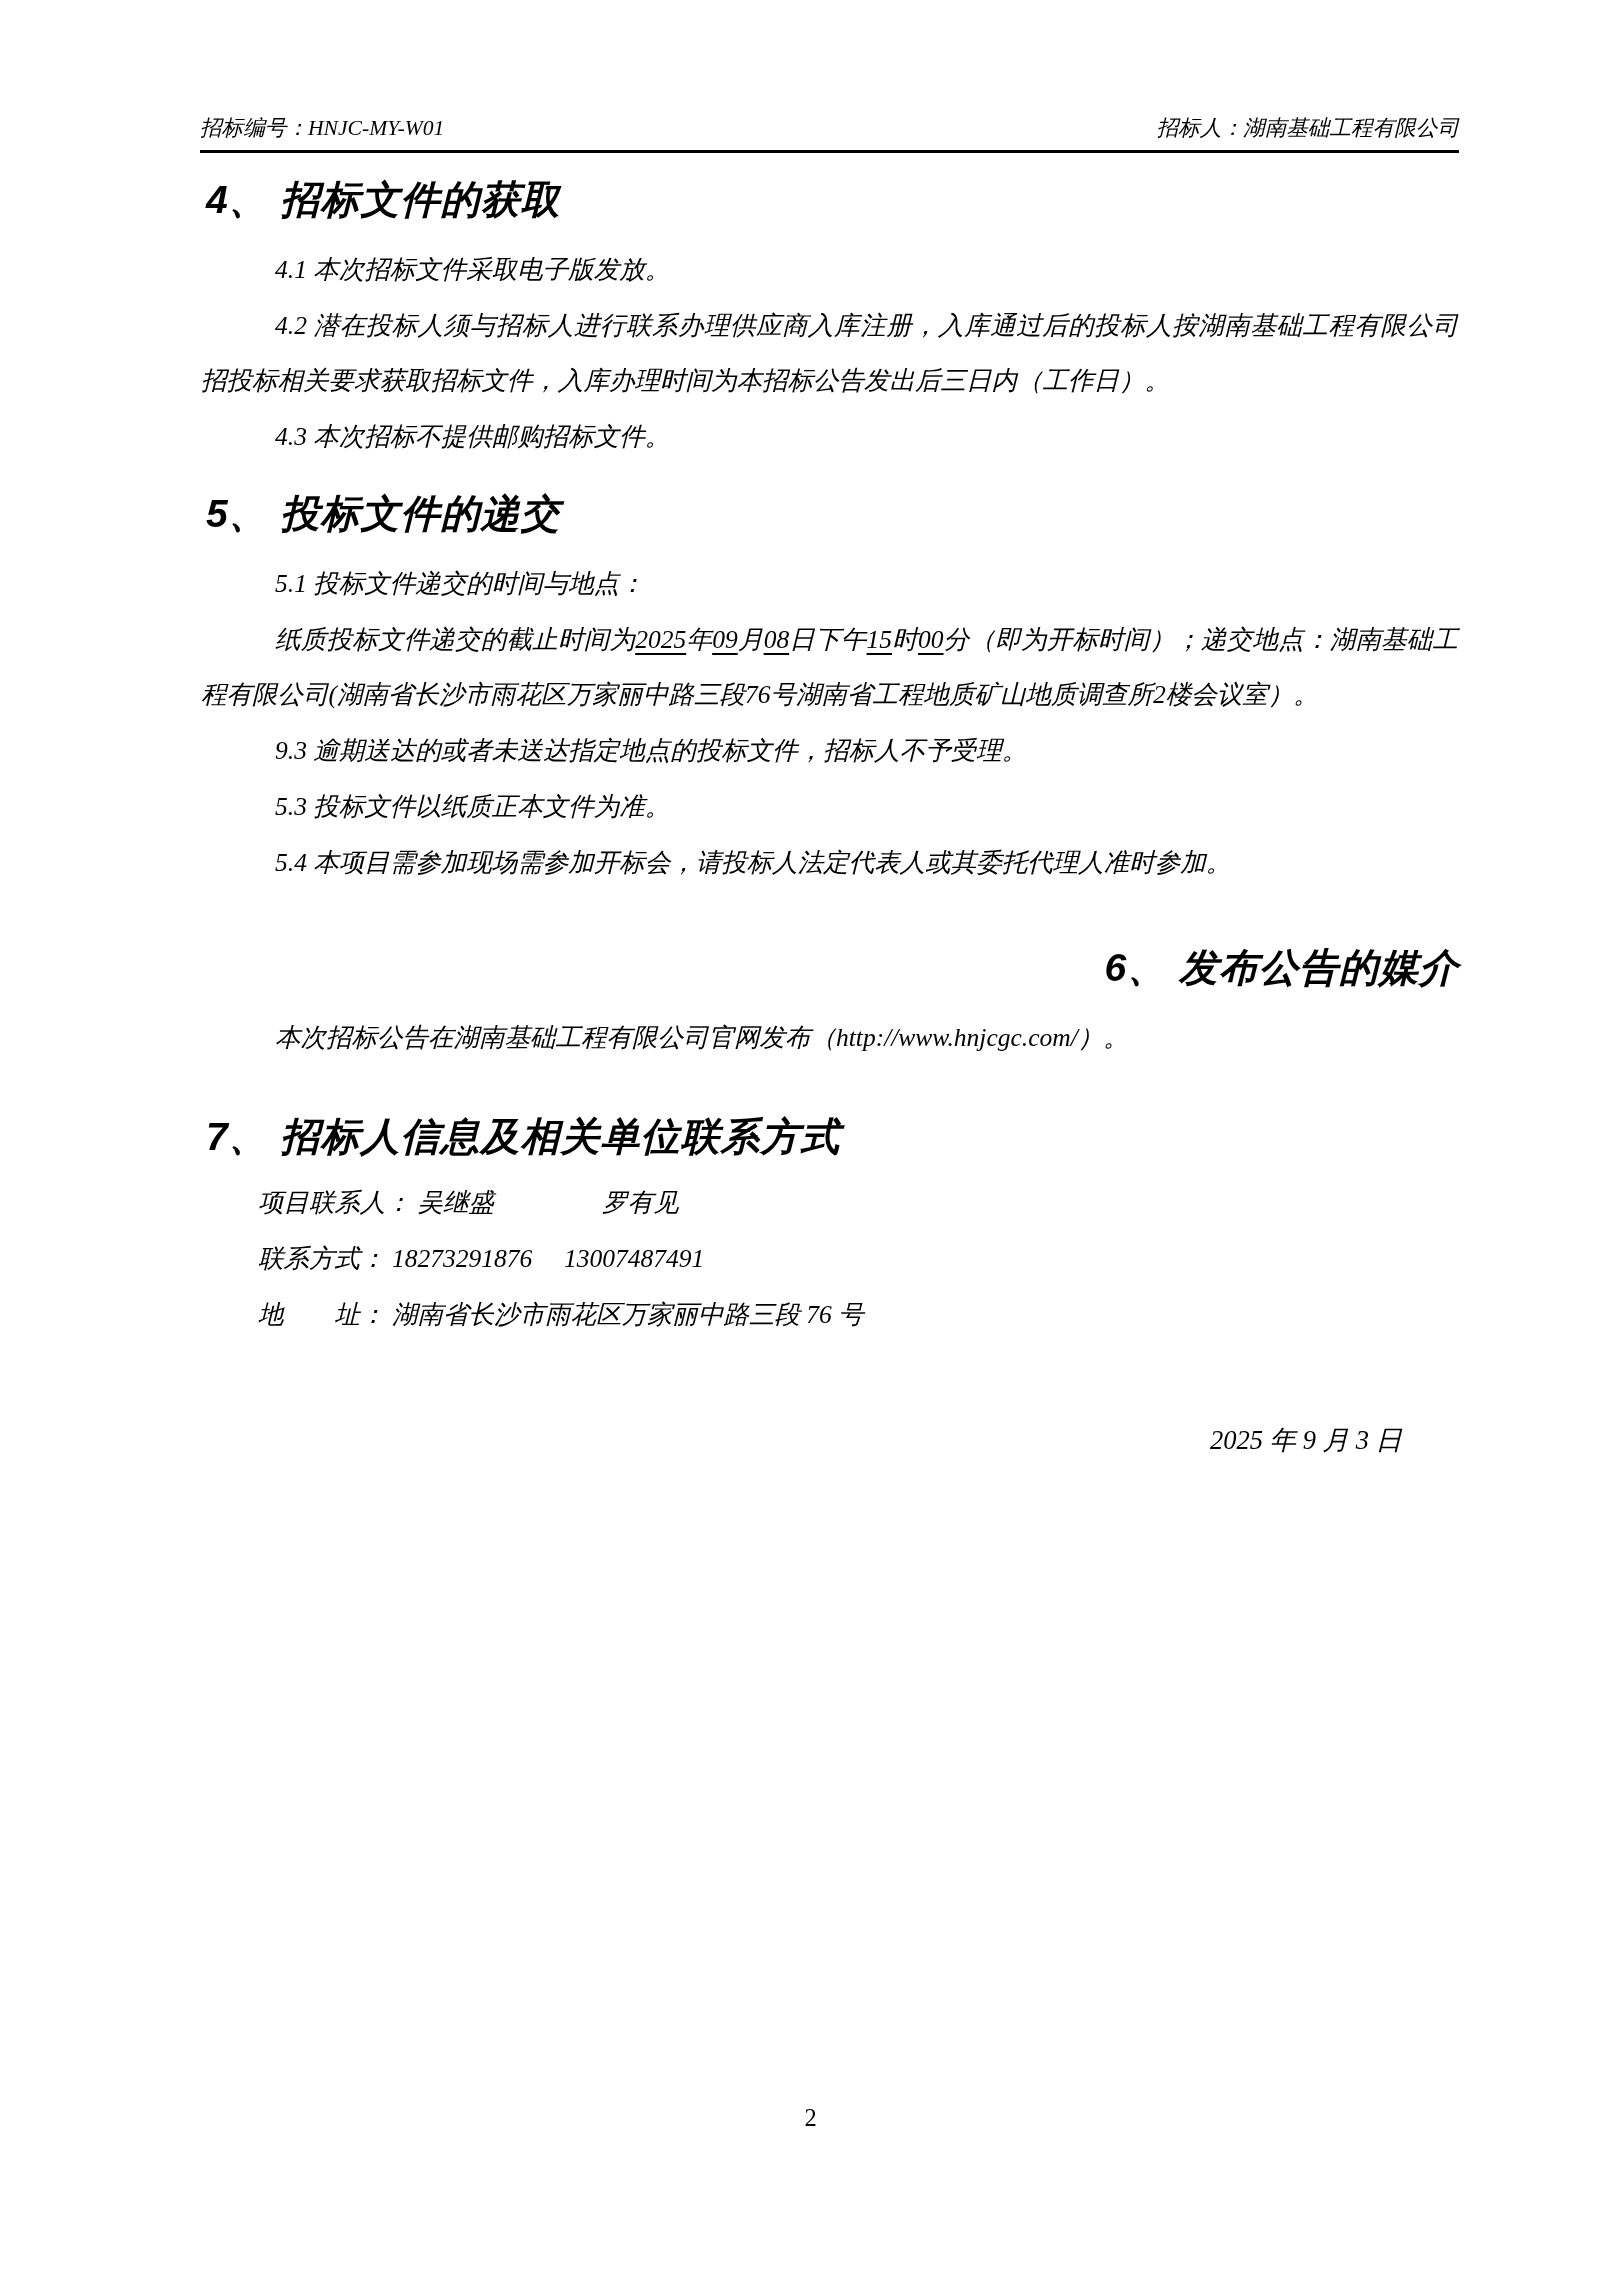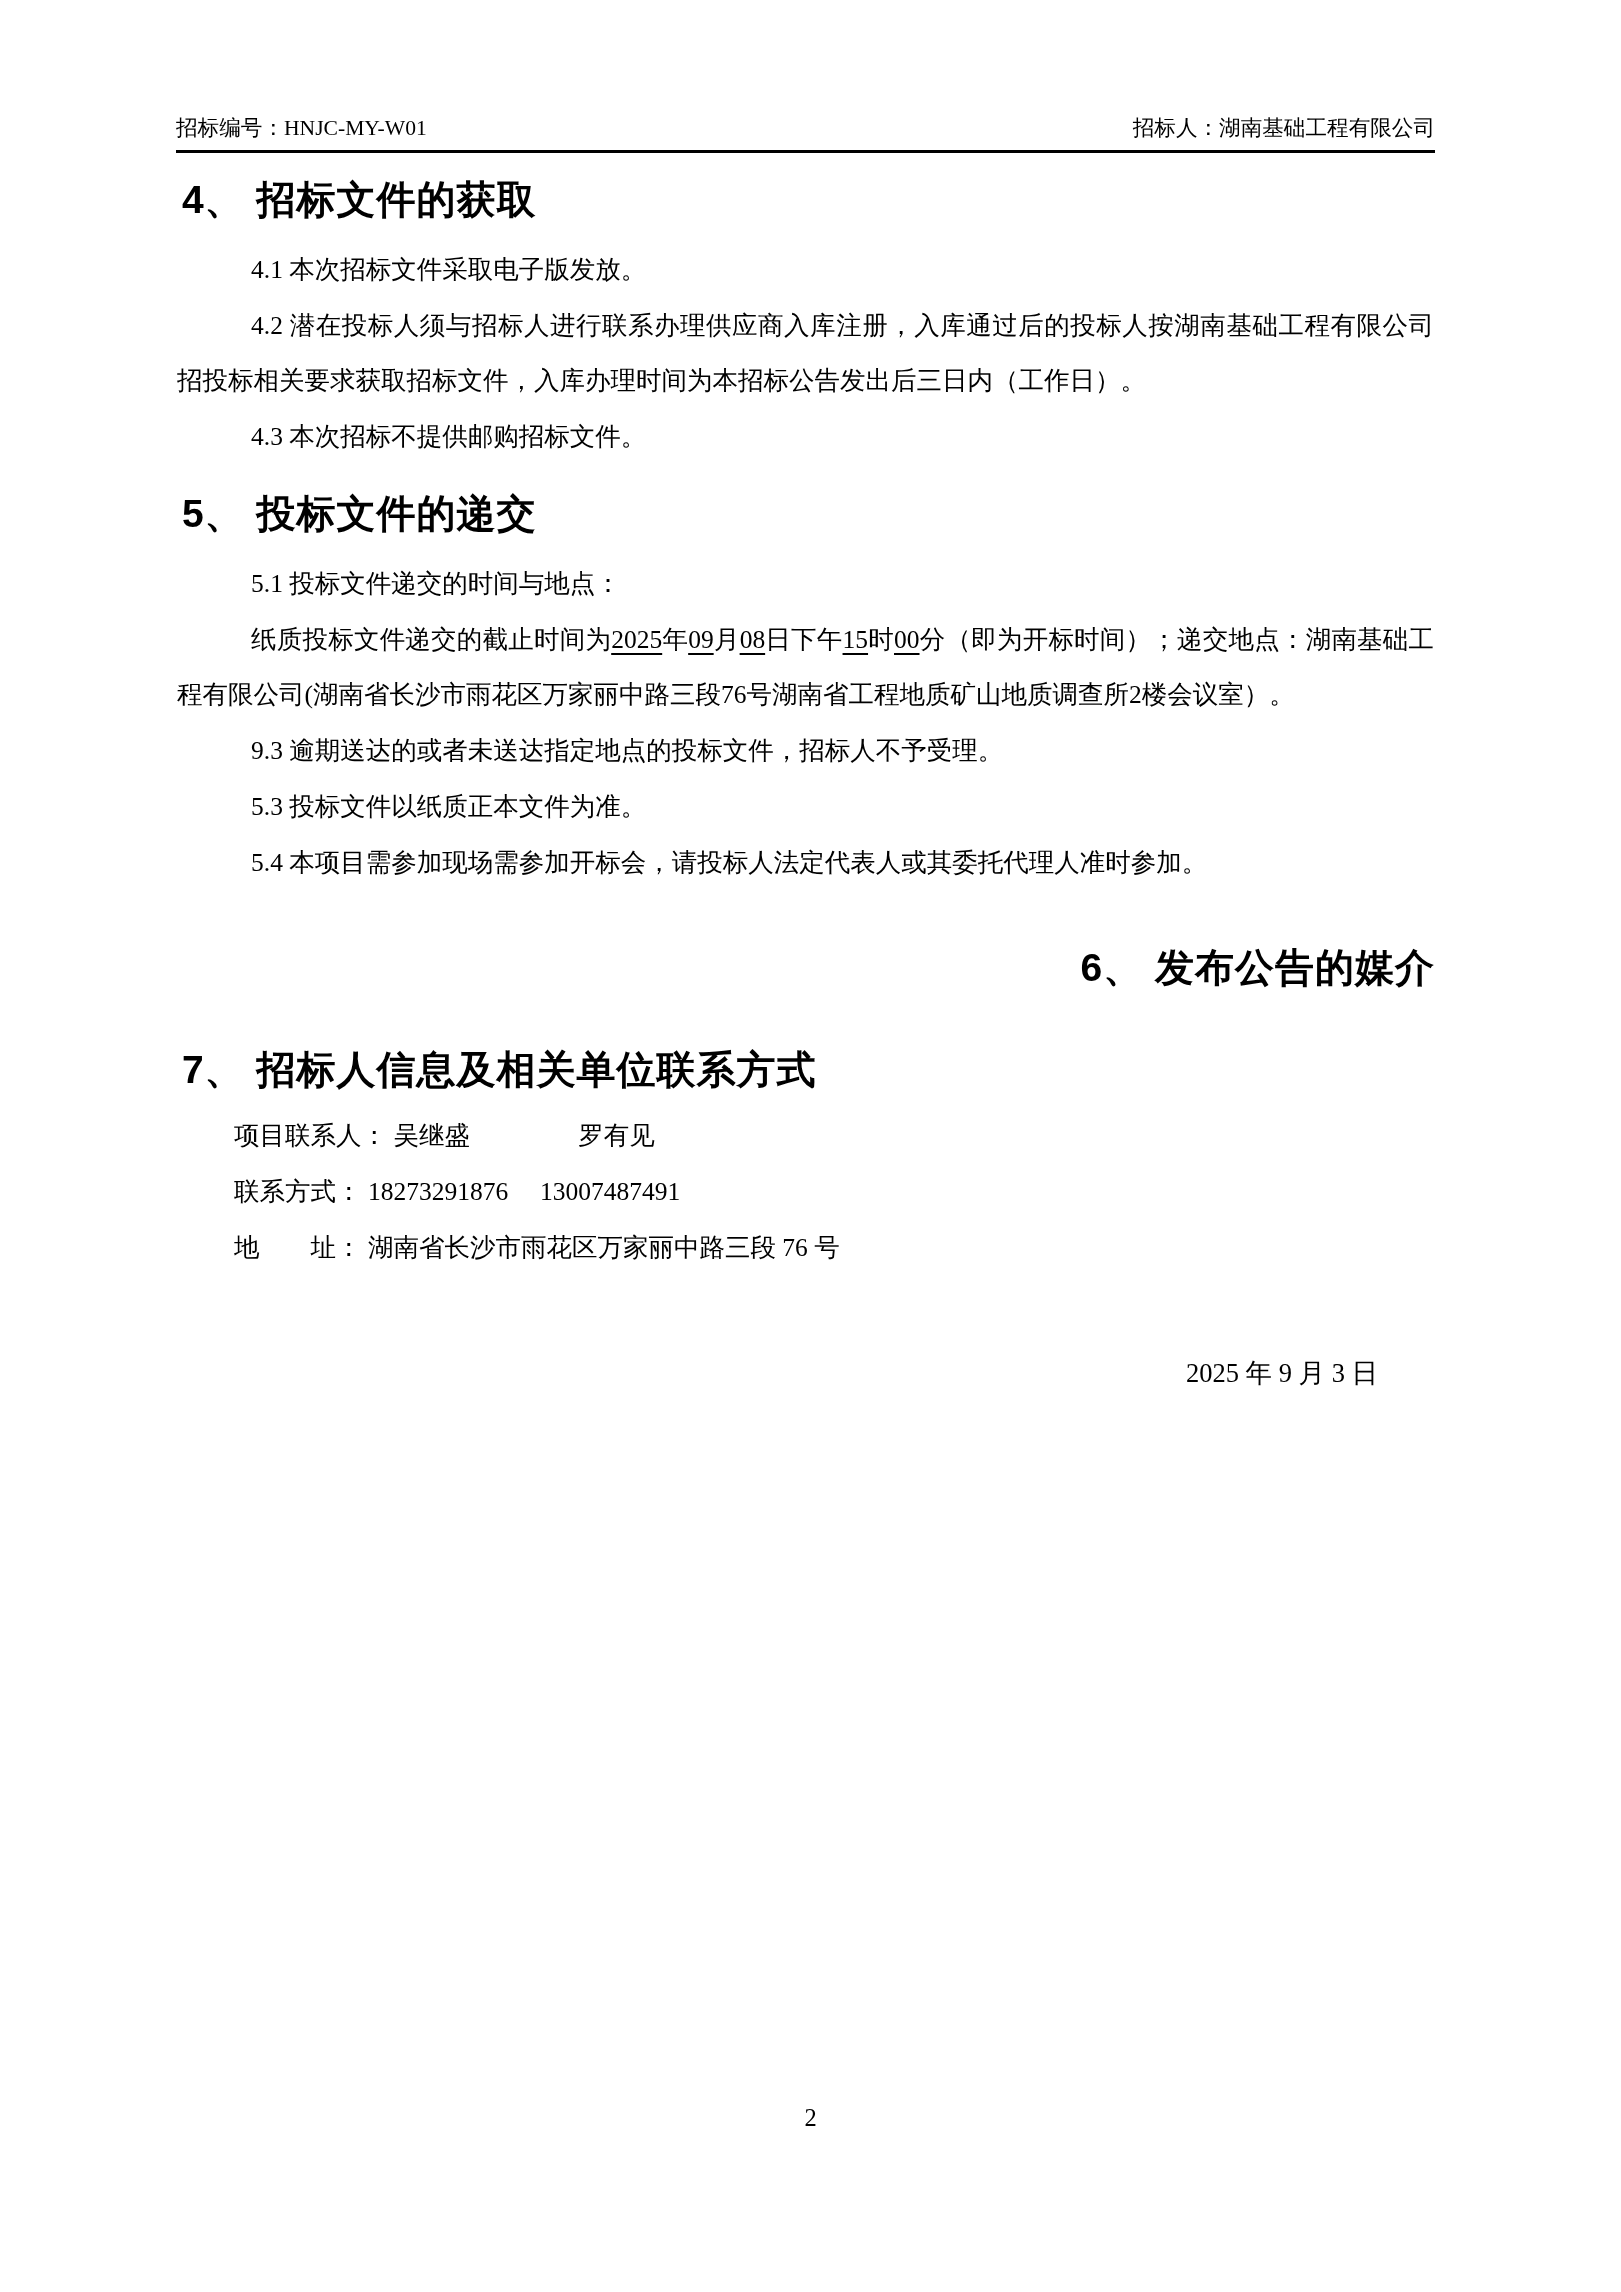--- a/index.html
+++ b/index.html
@@ -6,21 +6,21 @@
     --text:#000000;
     --page-background:#ffffff;
     --rule:#000000;
   }
   html,body{margin:0;padding:0;}
   body{
     width:1621px;height:2293px;position:relative;overflow:hidden;
     background:var(--page-background);color:var(--text);
     font-family:"Liberation Serif","DejaVu Serif",serif;
   }
-  .content{position:absolute;left:176px;top:0;width:1259px;}
+  .content{position:absolute;left:200px;top:0;width:1259px;font-style:italic;}
   .doc-header{
     margin-top:116px;
     display:flex;justify-content:space-between;align-items:flex-end;
     font-size:21.6px;line-height:25.5px;
     padding-bottom:8.8px;border-bottom:3.9px solid var(--rule);
   }
   .sec-title{
     font-family:"Liberation Sans","DejaVu Sans",sans-serif;
     font-weight:900;font-size:39px;line-height:61px;
     margin:0;letter-spacing:1px;text-indent:5.9px;
@@ -65,20 +65,21 @@
   <p class="body">4.3 本次招标不提供邮购招标文件。</p>
 
   <h2 class="sec-title t5">5、 投标文件的递交</h2>
   <p class="body">5.1 投标文件递交的时间与地点：</p>
   <p class="body">纸质投标文件递交的截止时间为<u>2025</u>年<u>09</u>月<u>08</u>日下午<u>15</u>时<u>00</u>分（即为开标时间）；递交地点：湖南基础工程有限公司(湖南省长沙市雨花区万家丽中路三段76号湖南省工程地质矿山地质调查所2楼会议室）。</p>
   <p class="body">9.3 逾期送达的或者未送达指定地点的投标文件，招标人不予受理。</p>
   <p class="body">5.3 投标文件以纸质正本文件为准。</p>
   <p class="body">5.4 本项目需参加现场需参加开标会，请投标人法定代表人或其委托代理人准时参加。</p>
 
   <h2 class="sec-title t6">6、 发布公告的媒介</h2>
+  <p class="body">本次招标公告在湖南基础工程有限公司官网发布（http://www.hnjcgc.com/）。</p>
 
   <h2 class="sec-title t7">7、 招标人信息及相关单位联系方式</h2>
   <p class="contact">项目联系人： 吴继盛　　　　 罗有见</p>
   <p class="contact">联系方式： 18273291876　 13007487491</p>
   <p class="contact">地　　址： 湖南省长沙市雨花区万家丽中路三段 76 号</p>
 
   <div class="signature">
     <span>2025 年 9 月 3 日</span>
   </div>
 

